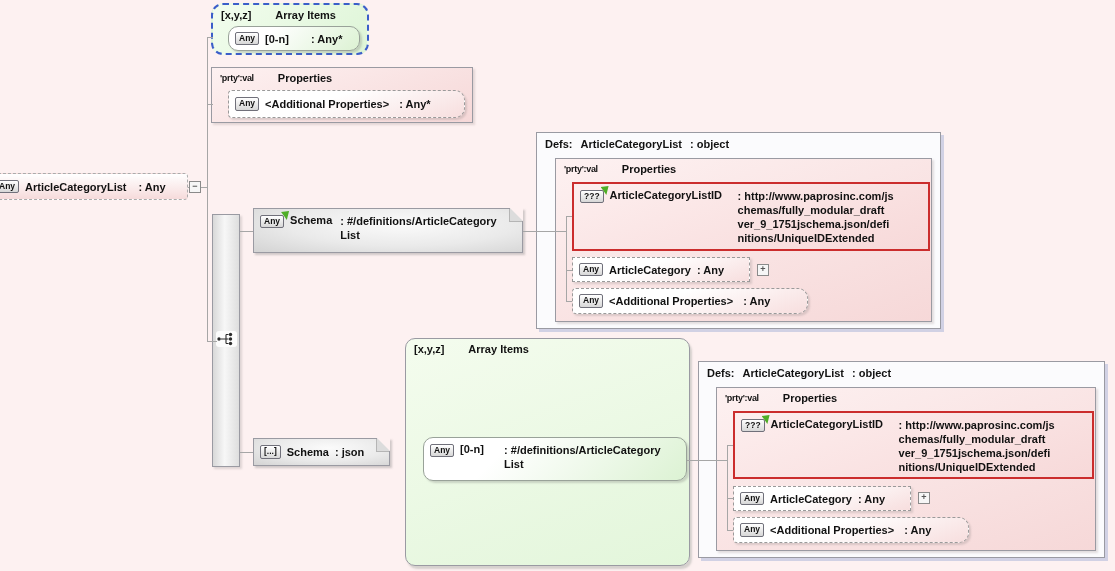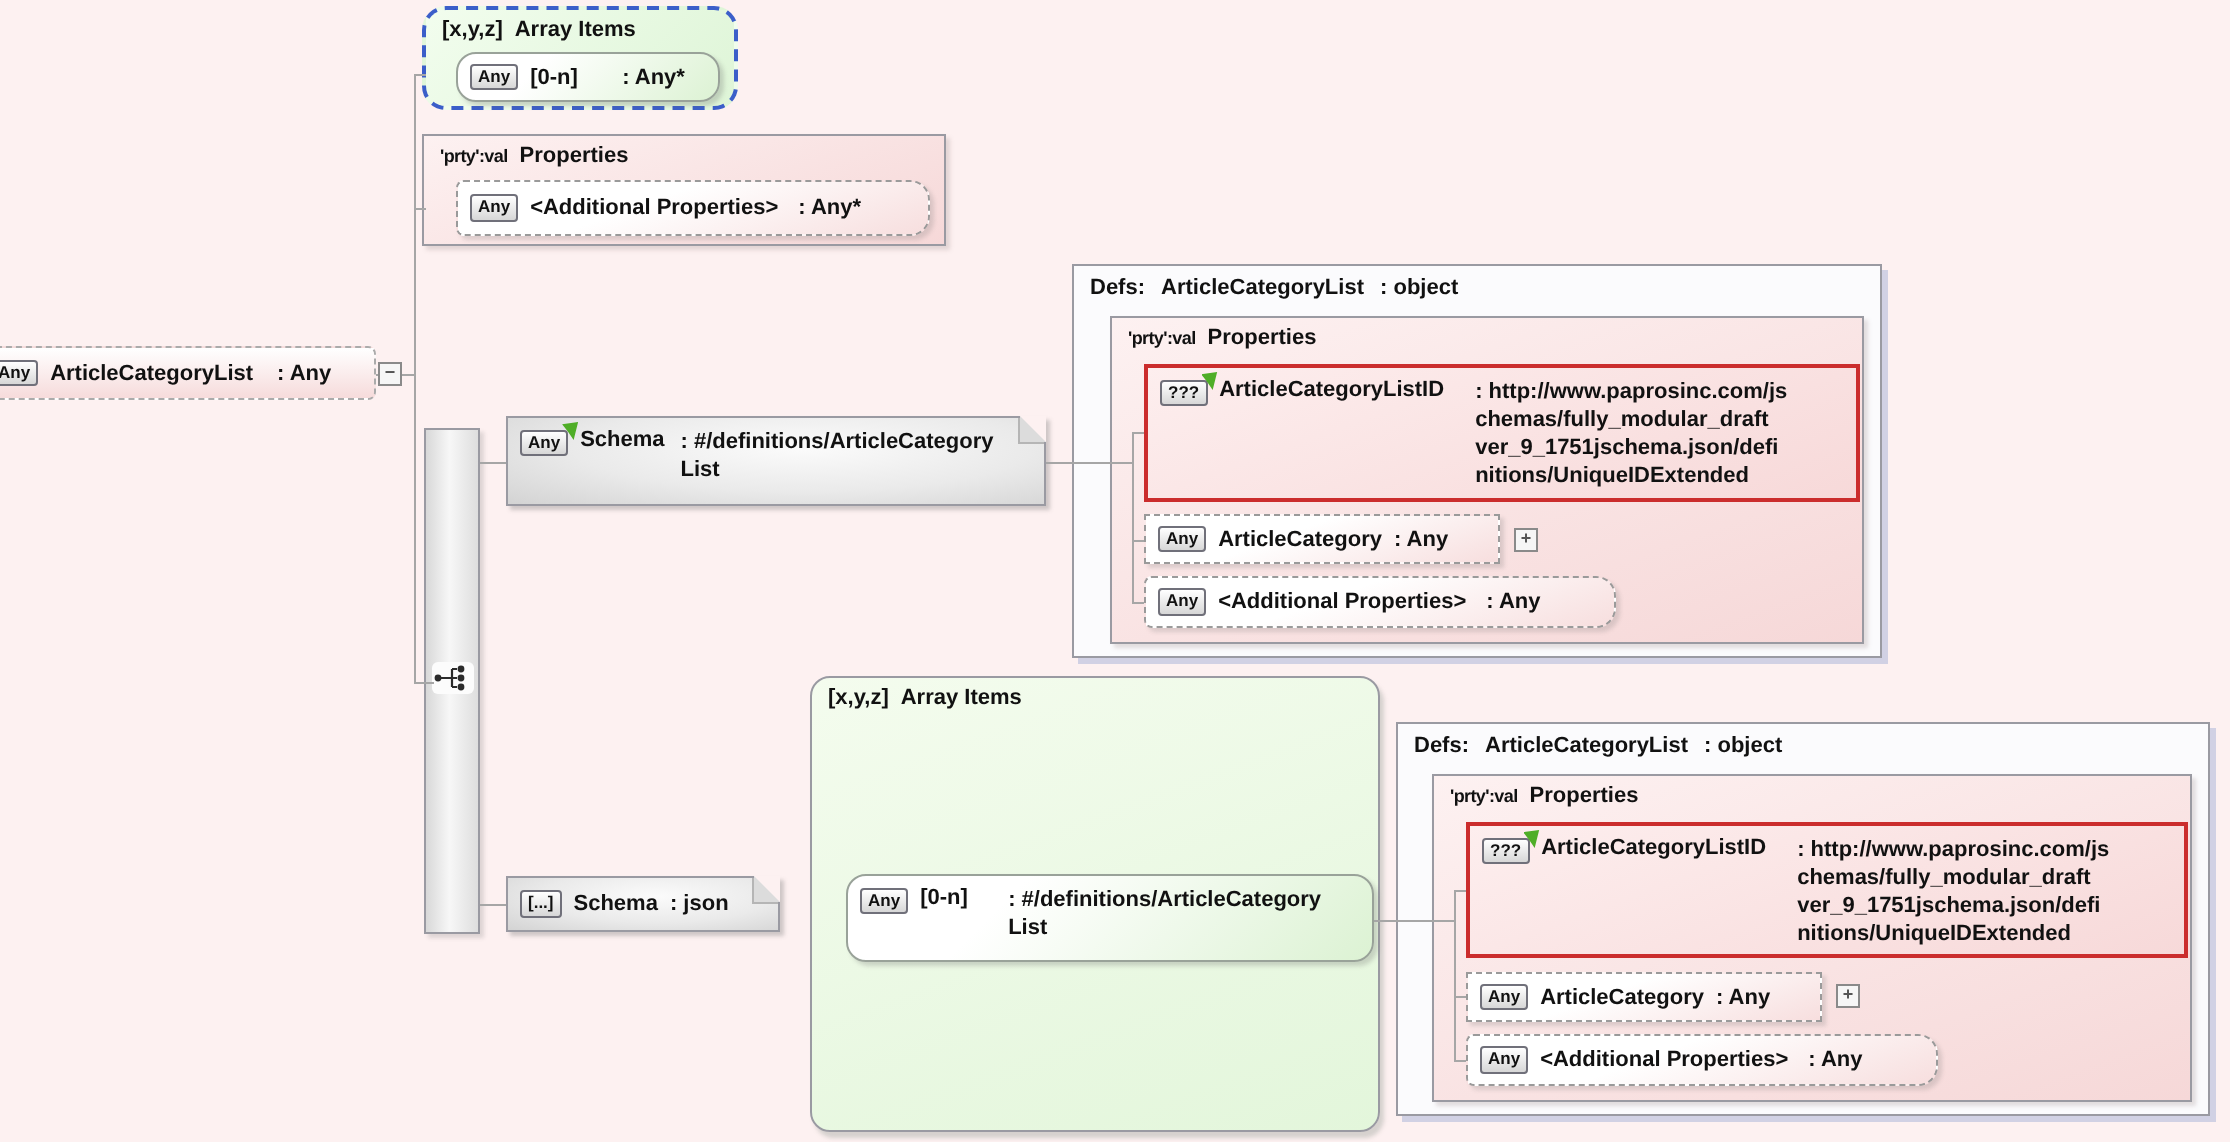--- a/index.html
+++ b/index.html
@@ -1,21 +1,21 @@
 <!DOCTYPE html>
 <html><head>
 <meta charset="utf-8">
 <style>
   html,body{margin:0;padding:0;background:#fdf1f1}
   .canvas{position:relative;width:1115px;height:571px;background:#fdf1f1;overflow:hidden;
           font-family:"Liberation Sans",sans-serif;font-weight:bold;font-size:11px;color:#111}
   .abs{position:absolute;box-sizing:border-box}
   .hline{position:absolute;height:1px;background:#a6a6a6}
   .vline{position:absolute;width:1px;background:#a6a6a6}
-  .hdr{display:flex;align-items:center;gap:6px;padding:5px 8px;white-space:nowrap}
+  .hdr{display:flex;align-items:center;gap:24px;padding:5px 8px;white-space:nowrap}
   .badge{position:relative;flex:none;display:inline-block;border:1px solid #70707a;border-radius:2px;
          padding:1px 3px;font-size:8.5px;line-height:1.1;background:linear-gradient(#ffffff,#d7d7d7);color:#111}
   .hdrbadge{font-size:11px;flex:none}
   .prtybadge{font-size:9px;flex:none;letter-spacing:-0.3px}
   .flag{position:absolute;top:-5px;right:-6px;width:8px;height:9px;background:#4fae27;
         clip-path:polygon(0 12%,100% 0,72% 100%,38% 55%)}
   .row{position:absolute;box-sizing:border-box;display:flex;gap:6px;padding:3px 0 3px 6px;
        align-items:center;white-space:nowrap}
   .row.multi{align-items:flex-start;padding-top:5px}
   .row.multi .badge{margin-top:1px}

